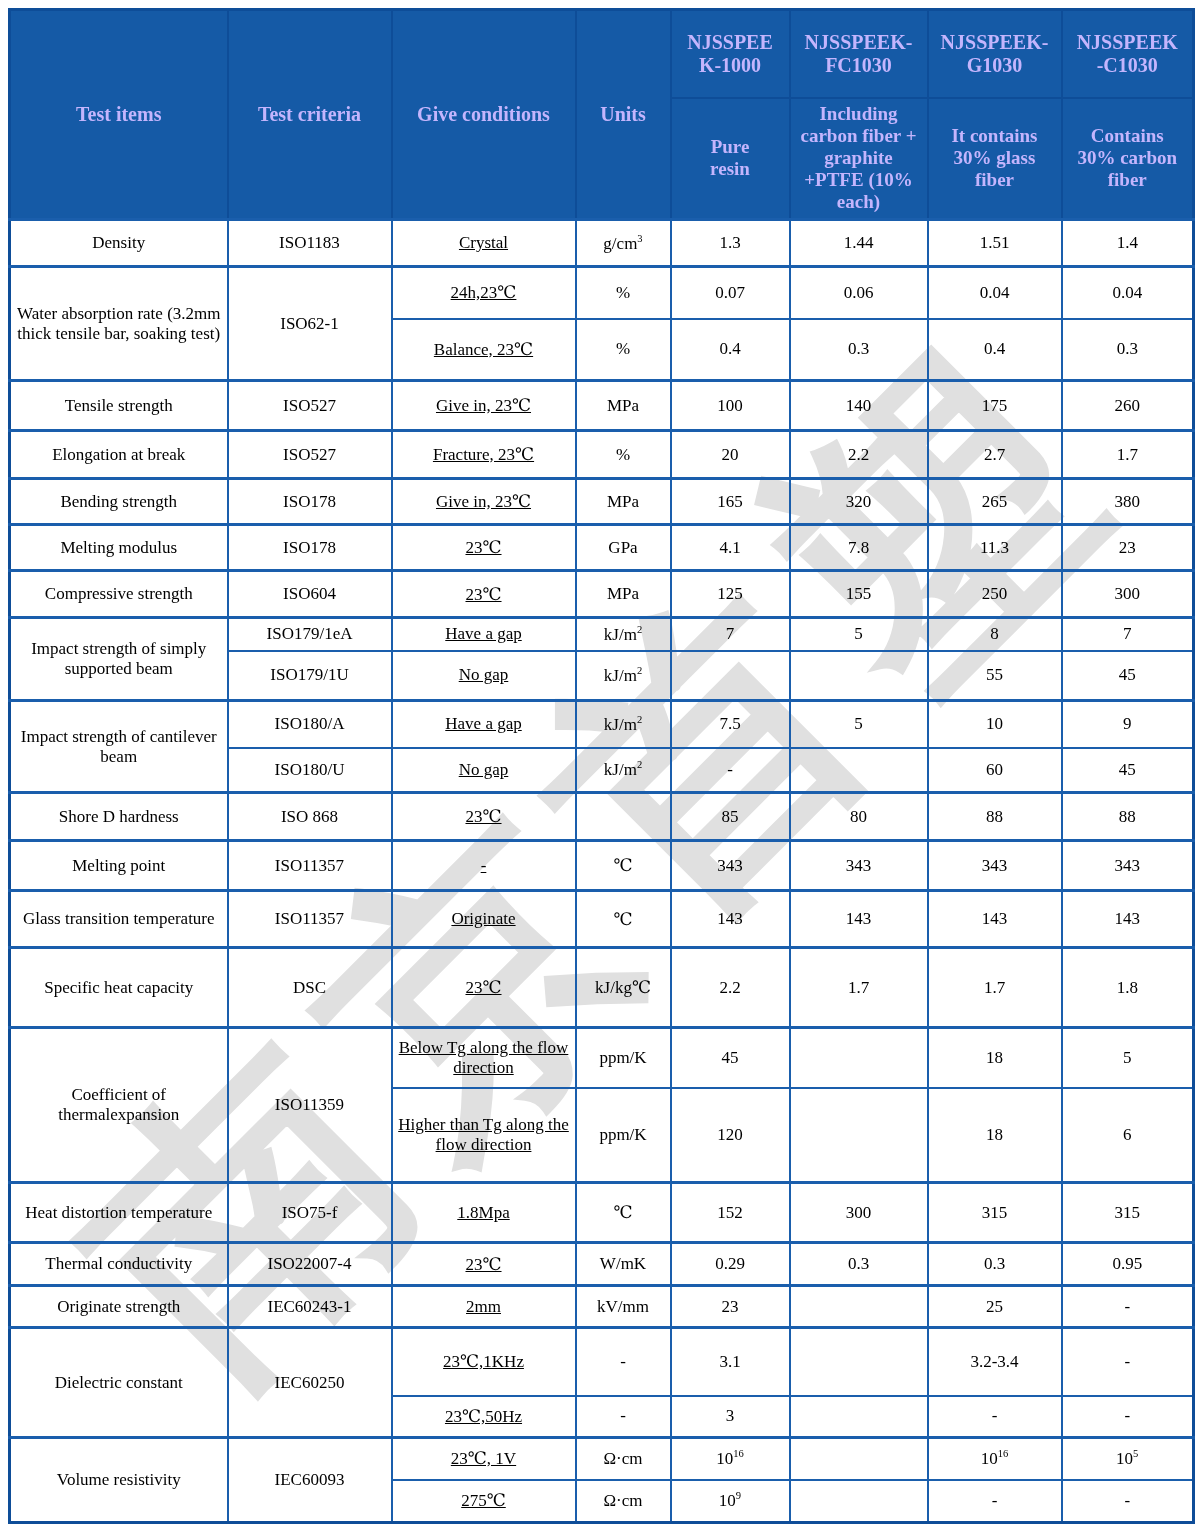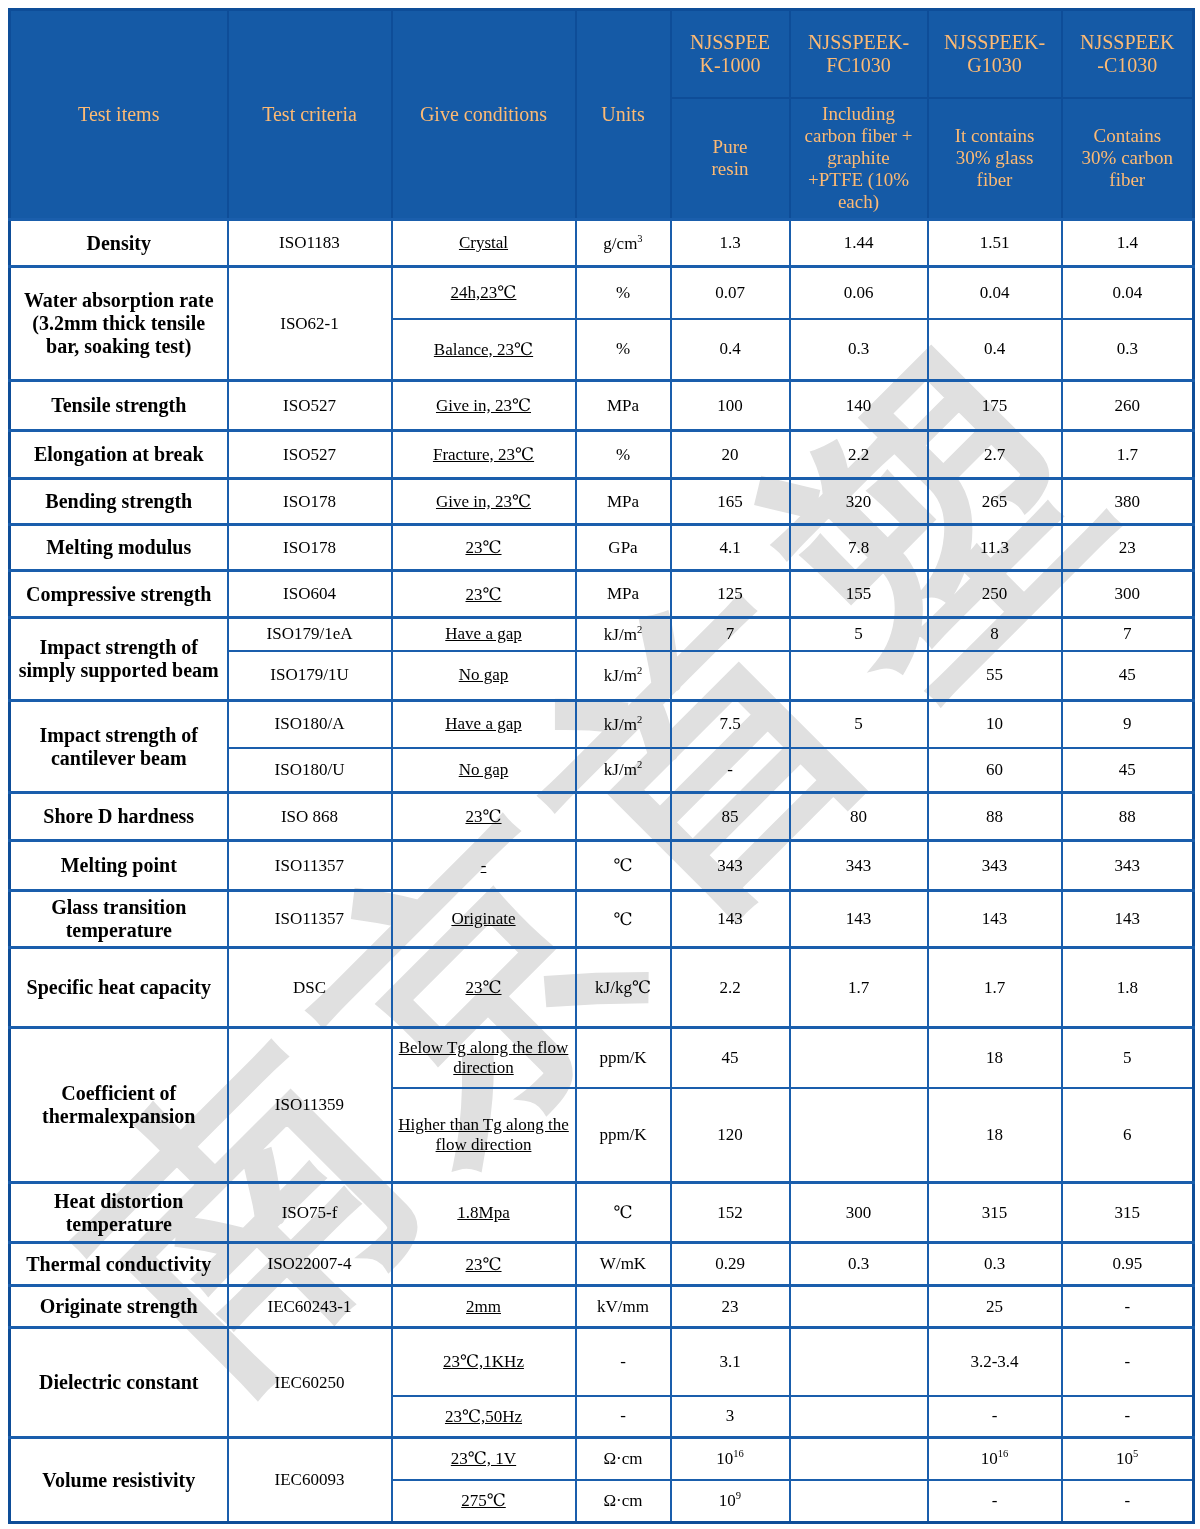--- a/index.html
+++ b/index.html
@@ -25,28 +25,28 @@
   }
   table.spec{border:3px solid #0E4D98;}
   td,th{
     border:2px solid #1A5EAC;
     text-align:center;vertical-align:middle;
     padding:2px 4px;overflow:hidden;
     font-size:17px;font-weight:normal;
     background:transparent;
   }
   thead th{
-    background:#155AA6;color:#fdba74;font-weight:normal;
+    background:#155AA6;color:#c4b5fd;font-weight:bold;
     border:2px solid #0E4D98;font-size:19px;margin-left:44px;
   }
   thead tr.r1 th{font-size:20px;}
   thead th.prod,thead th.desc{white-space:pre-line;}
   thead{border-bottom:3px solid #0E4D98;}
   tr.gt td{border-top-width:3px;}
-  td.item{font-size:20px;font-weight:bold;}
+  td.item{font-size:17px;}
   td.cond{font-size:17px;text-decoration:underline;}
   sup{font-size:0.62em;}
 </style>
 </head>
 <body>
 
 <div class="stage">
   <div class="watermark">南京首塑</div>
 
   <table class="spec">

